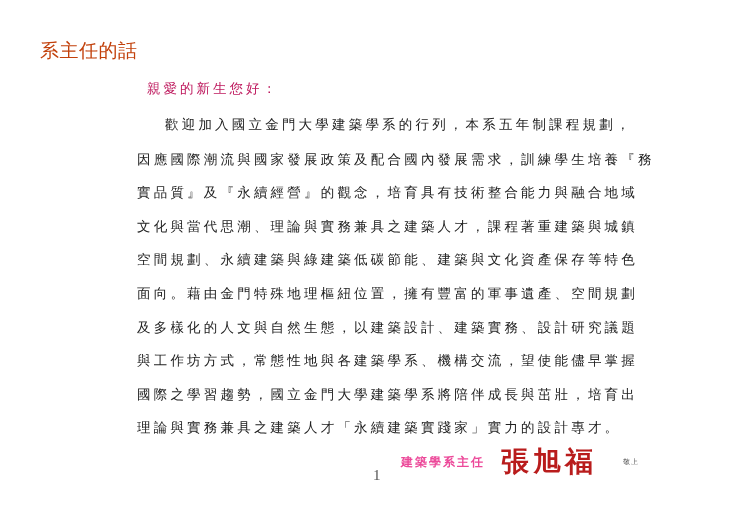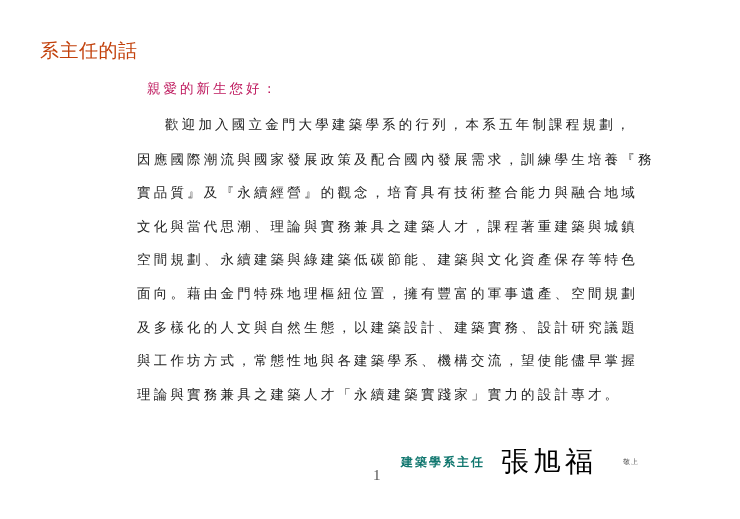--- a/index.html
+++ b/index.html
@@ -4,41 +4,42 @@
 <style>
   html, body { margin:0; padding:0; background:#ffffff; }
   body { width:740px; height:519px; position:relative; overflow:hidden; font-family:"DejaVu Serif", serif; color:#1a1a1a; }
   .title { position:absolute; left:40px; top:38px; font-family:"DejaVu Sans", sans-serif; font-size:19px; color:#c2410c; letter-spacing:0.5px; }
   .greeting { position:absolute; left:147px; top:80px; font-size:13.5px; letter-spacing:3px; color:#be185d; }
   .body-lines { position:absolute; left:137px; top:115px; width:460px; }
   .line { height:33.6px; font-size:13.5px; letter-spacing:3.2px; white-space:nowrap; color:#222; line-height:20px; }
   .line.indent { padding-left:28px;font-family:Liberation Serif, serif; }
   .bold { font-weight:normal; }
   .signature { position:absolute; left:401px; top:445px; height:34px; display:flex; align-items:center; }
-  .sig-role { font-size:12px; font-weight:bold; letter-spacing:2px; color:#0f766e; font-family:Liberation Mono, monospace; }
-  .sig-name { font-size:28px; font-weight:normal; color:#000000; letter-spacing:4px; margin-left:16px; font-family:"DejaVu Serif", serif; }
+  .sig-role { font-size:12px; font-weight:bold; letter-spacing:2px; color:#ec4899; font-family:Liberation Mono, monospace; }
+  .sig-name { font-size:28px; font-weight:bold; color:#b91c1c; letter-spacing:4px; margin-left:16px; font-family:"DejaVu Serif", serif; }
   .sig-respect { font-size:7px; color:#555; margin-left:26px; letter-spacing:1px; }
   .page-number { position:absolute; left:373px; top:467px; font-size:15px; color:#555; font-family:"Liberation Serif", serif; }
 </style>
 </head>
 <body>
 
 <div class="title">系主任的話</div>
 
 <div class="greeting">親愛的新生您好：</div>
 
 <div class="body-lines">
   <div class="line indent"><span>歡迎加入國立金門大學建築學系的行列，本系五年制課程規劃，</span></div>
   <div class="line"><span>因應國際潮流與國家發展政策及配合國內發展需求，訓練學生培養『務</span></div>
   <div class="line"><span>實品質』及『永續經營』的觀念，培育具有技術整合能力與融合地域</span></div>
   <div class="line"><span>文化與當代思潮、理論與實務兼具之建築人才，課程著重建築與城鎮</span></div>
   <div class="line"><span>空間規劃、永續建築與綠建築低碳節能、建築與文化資產保存等特色</span></div>
   <div class="line"><span>面向。藉由金門特殊地理樞紐位置，擁有豐富的軍事遺產、空間規劃</span></div>
   <div class="line"><span>及多樣化的人文與自然生態，以建築設計、建築實務、設計研究議題</span></div>
   <div class="line"><span>與工作坊方式，常態性地與各建築學系、機構交流，望使能儘早掌握</span></div>
+  <div class="line"><span>國際之學習趨勢，國立金門大學建築學系將陪伴成長與茁壯，培育出</span></div>
   <div class="line">
     <span>理論與實務兼具之建築人才「</span><span class="bold">永續建築實踐家</span><span>」實力的設計專才。</span>
   </div>
 </div>
 
 <div class="signature">
   <span class="sig-role">建築學系主任</span>
   <span class="sig-name">張旭福</span>
   <span class="sig-respect">敬上</span>
 </div>

